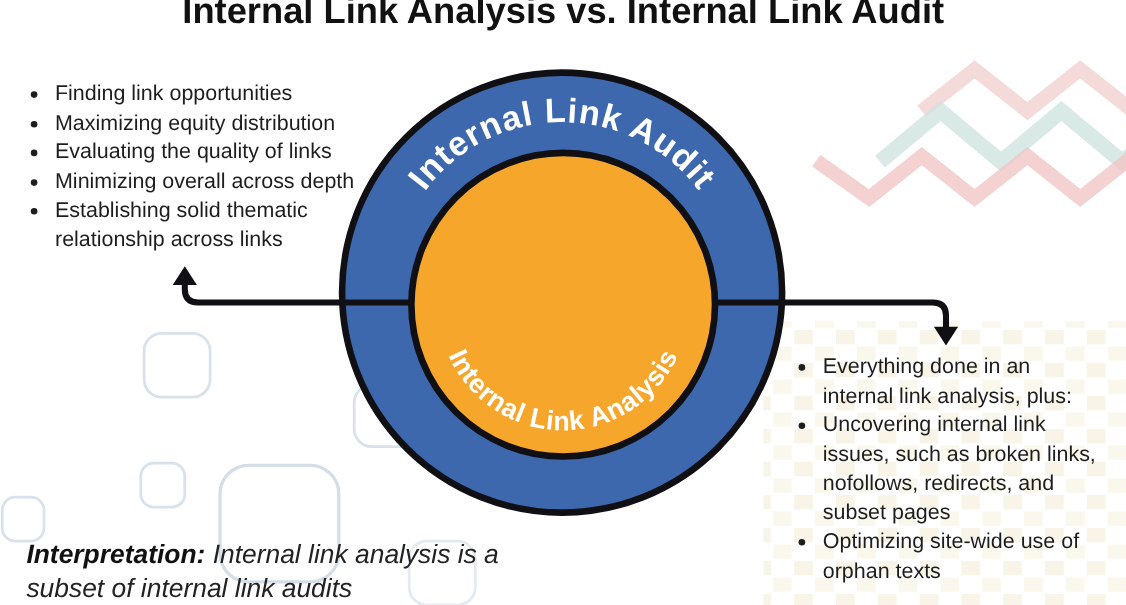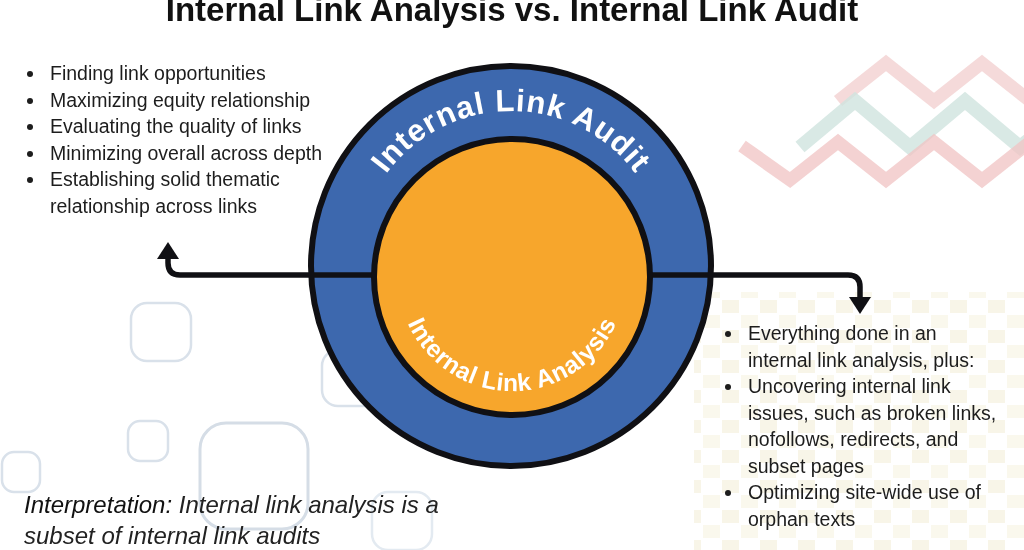--- a/index.html
+++ b/index.html
@@ -12,27 +12,27 @@
   .title{
     position:absolute;left:0;top:-9px;width:1024px;
     text-align:center;font-size:33px;font-weight:700;color:#111;
     letter-spacing:0px;white-space:nowrap;
   }
   ul.bullets{
     margin:0;padding:0 0 0 24px;list-style:disc;
     font-size:19.5px;line-height:26.5px;color:#1d1d1d;
   }
   ul.bullets li{margin:0;padding-left:4px;}
-  .left-list{position:absolute;left:22px;top:60px;width:300px;}
+  .left-list{position:absolute;left:22px;top:72px;width:300px;}
   .right-list{position:absolute;left:720px;top:320px;width:258px;}
   .interpretation{
     position:absolute;left:24px;top:489px;width:488px;
     font-size:24px;line-height:31px;font-style:italic;color:#222;
   }
-  .interpretation .label{font-weight:400;color:#111;}
+  .interpretation .label{font-weight:700;color:#111;}
   svg text{font-family:"Liberation Sans","DejaVu Sans",sans-serif;}
 </style>
 </head>
 <body>
 
 <svg class="layer" width="1024" height="550" viewBox="0 0 1024 550">
   <defs>
     <pattern id="checker" width="38" height="30" patternUnits="userSpaceOnUse">
       <rect x="0" y="0" width="17" height="13" fill="#f1ead0"></rect>
       <rect x="19" y="15" width="17" height="13" fill="#f5f0da"></rect>
@@ -68,21 +68,21 @@
   <text font-size="24.5" font-weight="700" fill="#ffffff" letter-spacing="0.5">
     <textPath href="#analysis-arc" startOffset="50%" text-anchor="middle">Internal Link Analysis</textPath>
   </text>
 </svg>
 
 <div class="title">Internal Link Analysis vs. Internal Link Audit</div>
 
 <ul class="bullets left-list">
 
 <li>Finding link opportunities</li>
-    <li>Maximizing equity relationship</li>
+    <li>Maximizing equity distribution</li>
     <li>Evaluating the quality of links</li>
     <li>Minimizing overall across depth</li>
     <li>Establishing solid thematic relationship across links</li>
   </ul>
 
 <ul class="bullets right-list">
 
 <li>Everything done in an internal link analysis, plus:</li>
     <li>Uncovering internal link issues, such as broken links, nofollows, redirects, and subset pages</li>
     <li>Optimizing site-wide use of orphan texts</li>

